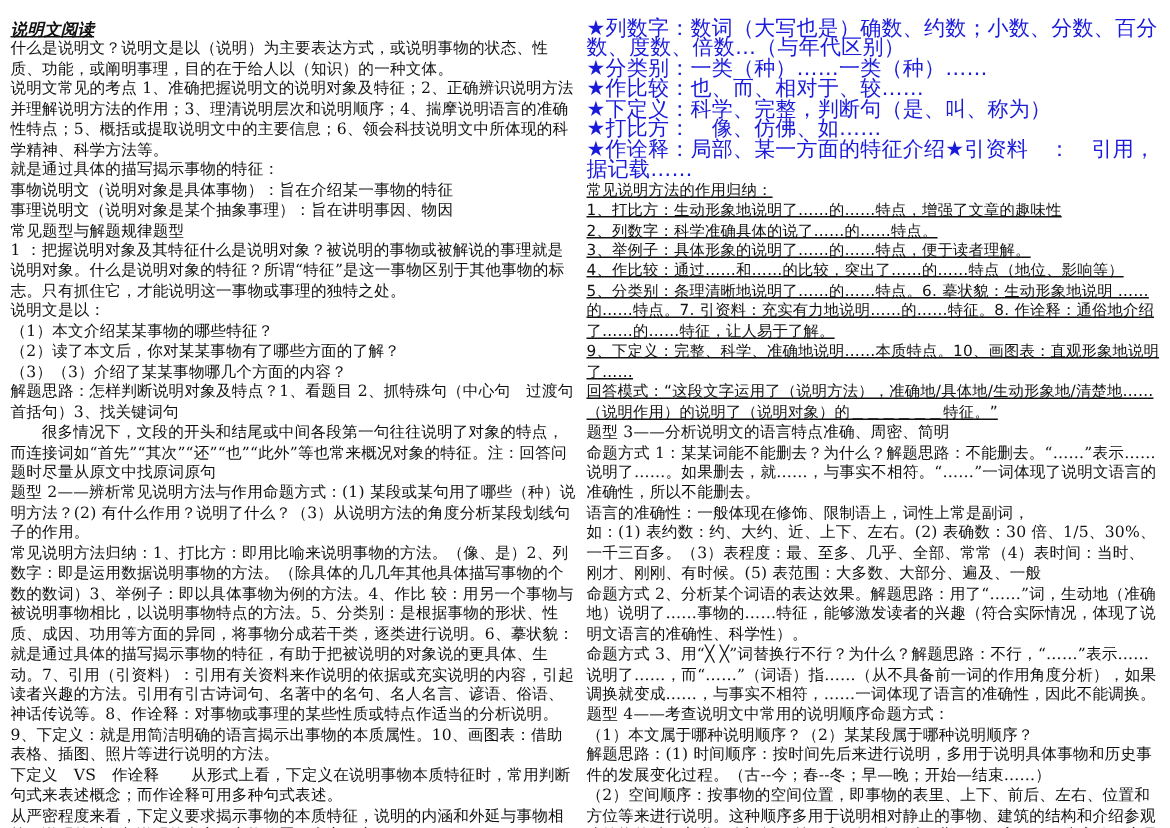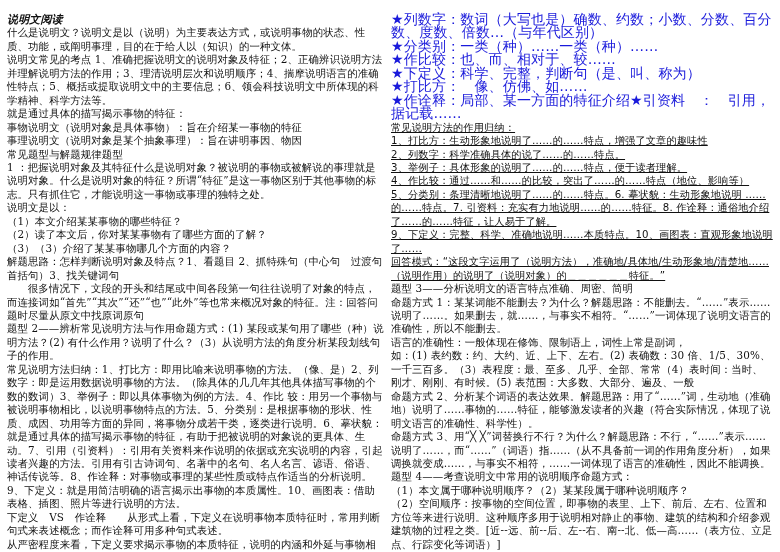--- a/index.html
+++ b/index.html
@@ -1,21 +1,21 @@
 <!DOCTYPE html>
 <html><head>
 <meta charset="utf-8">
 <style>
   html, body { margin:0; padding:0; background:#ffffff; }
   body { width:780px; height:552px; overflow:hidden; position:relative; font-family:"DejaVu Serif", serif; color:#111; }
   .col { position:absolute; top:13px; width:378px; font-size:10.4px; line-height:13.45px; letter-spacing:0.15px; }
   .col.left { left:7px; }
   .col.right { left:391px; width:382px; }
   .line { white-space:normal; word-break:break-all; margin:0; }
-  .title { font-style:italic; font-weight:bold; font-size:11px; }
+  .title { font-style:italic; font-weight:bold; text-decoration:underline; font-size:11px; }
   .blue { color:#1a1adb; font-family:"DejaVu Sans", sans-serif; font-size:14px; }
   .sans { font-family:"DejaVu Sans", sans-serif; font-size:10.2px; color:#111; }
   .ul { text-decoration:underline; }
   .indent { text-indent:2em; }
 </style>
 </head>
 <body>
 
 <div class="col left">
   <p class="line title">说明文阅读</p>
@@ -56,15 +56,16 @@
   <p class="line sans ul">9、下定义：完整、科学、准确地说明……本质特点。10、画图表：直观形象地说明了……</p>
   <p class="line sans ul">回答模式：“这段文字运用了（说明方法），准确地/具体地/生动形象地/清楚地……（说明作用）的说明了（说明对象）的＿＿＿＿＿＿特征。”</p>
   <p class="line">题型 3——分析说明文的语言特点准确、周密、简明</p>
   <p class="line">命题方式 1：某某词能不能删去？为什么？解题思路：不能删去。“……”表示……说明了……。如果删去，就……，与事实不相符。“……”一词体现了说明文语言的准确性，所以不能删去。</p>
   <p class="line">语言的准确性：一般体现在修饰、限制语上，词性上常是副词，</p>
   <p class="line">如：(1) 表约数：约、大约、近、上下、左右。(2) 表确数：30 倍、1/5、30%、一千三百多。（3）表程度：最、至多、几乎、全部、常常（4）表时间：当时、刚才、刚刚、有时候。(5) 表范围：大多数、大部分、遍及、一般</p>
   <p class="line">命题方式 2、分析某个词语的表达效果。解题思路：用了“……”词，生动地（准确地）说明了……事物的……特征，能够激发读者的兴趣（符合实际情况，体现了说明文语言的准确性、科学性）。</p>
   <p class="line">命题方式 3、用“╳ ╳”词替换行不行？为什么？解题思路：不行，“……”表示……说明了……，而“……”（词语）指……（从不具备前一词的作用角度分析），如果调换就变成……，与事实不相符，……一词体现了语言的准确性，因此不能调换。</p>
   <p class="line">题型 4——考查说明文中常用的说明顺序命题方式：</p>
   <p class="line">（1）本文属于哪种说明顺序？（2）某某段属于哪种说明顺序？</p>
+  <p class="line">解题思路：(1) 时间顺序：按时间先后来进行说明，多用于说明具体事物和历史事件的发展变化过程。（古--今；春--冬；早—晚；开始—结束……）</p>
   <p class="line">（2）空间顺序：按事物的空间位置，即事物的表里、上下、前后、左右、位置和方位等来进行说明。这种顺序多用于说明相对静止的事物、建筑的结构和介绍参观建筑物的过程之类。[近--远、前--后、左--右、南--北、低—高……（表方位、立足点、行踪变化等词语）]</p>
 
 </div>
 
 </body></html>

